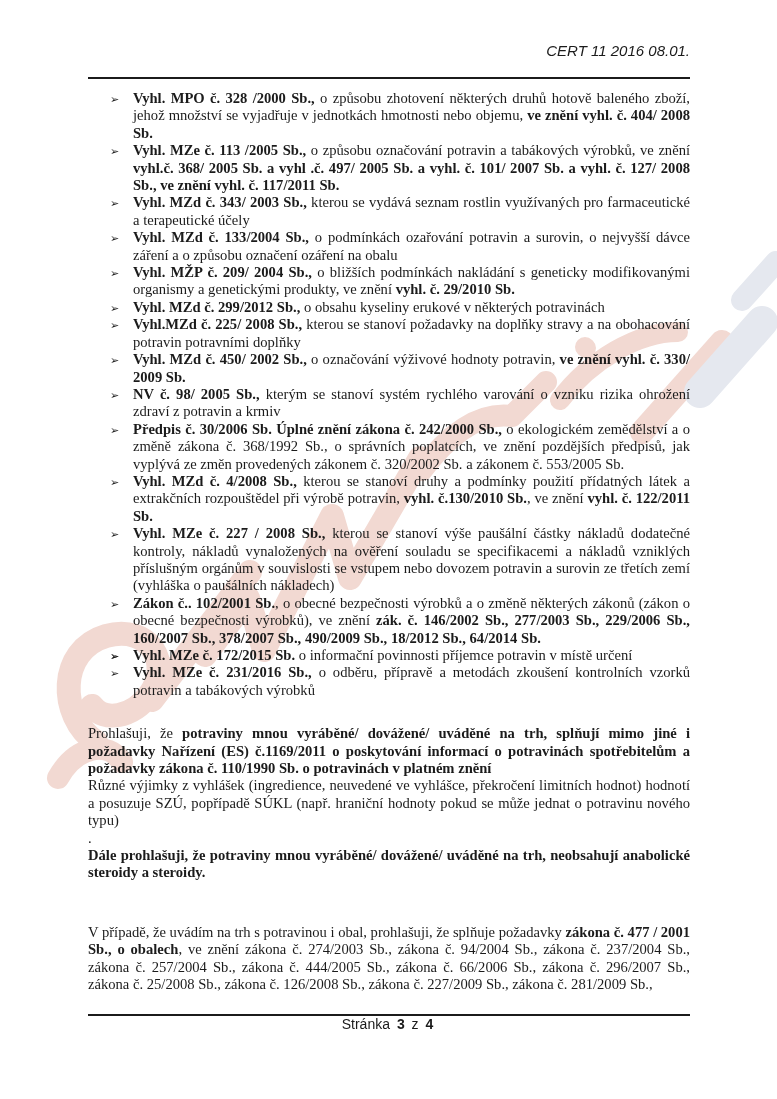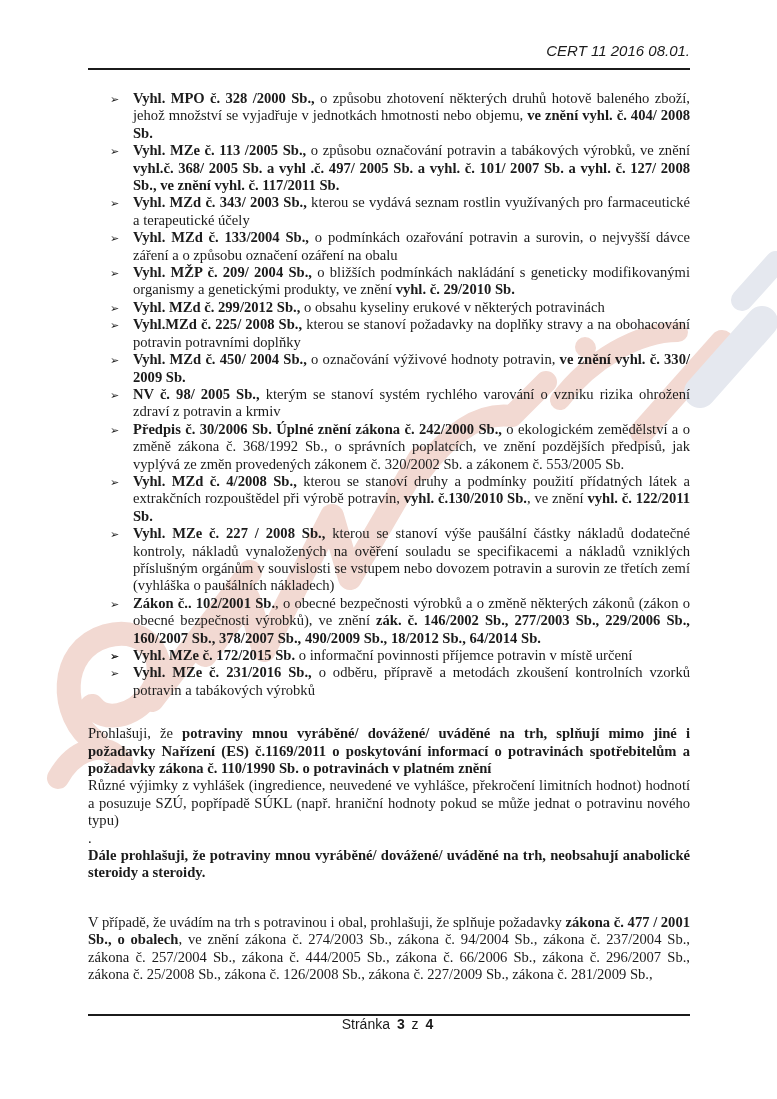--- a/index.html
+++ b/index.html
@@ -21,21 +21,21 @@
   .header {
     position: absolute;
     left: 88px;
     width: 602px;
     top: 42px;
     z-index: 1;
     text-align: right;
     font-family: "Liberation Sans", sans-serif;
     font-style: italic;
     font-size: 15px;
-    padding-bottom: 9px;
+    padding-bottom: 18px;
     border-bottom: 2px solid #1b1b1b;
   }
   .content {
     position: absolute;
     left: 88px;
     width: 602px;
     top: 90px;
     z-index: 1;
     font-size: 14.6px;
     line-height: 17.4px;
@@ -49,21 +49,21 @@
     top: 1px;
     font-size: 11px;
     font-family: "DejaVu Sans", sans-serif;
   }
   b { font-weight: 700; }
   .para { margin: 0; }
   .para-0 { margin-top: 26px; }
   .para-1 { }
   .para-2 { margin-top: 0; }
   .para-3 { margin-top: 0; }
-  .para-4 { margin-top: 32px; }
+  .para-4 { margin-top: 42px; }
   .footer {
     position: absolute;
     left: 88px;
     width: 602px;
     top: 1014px;
     z-index: 1;
     border-top: 2px solid #1b1b1b;
     text-align: center;
     font-family: "Liberation Sans", sans-serif;
     font-size: 14px;
@@ -96,21 +96,21 @@
 
   <div class="content">
     <ul class="reg-list" id="reg-list">
         <li class="reg-item"><span class="bullet">➢</span><span><b>Vyhl. MPO č. 328 /2000 Sb.,</b><span> o způsobu zhotovení některých druhů hotově baleného zboží, jehož množství se vyjadřuje v jednotkách hmotnosti nebo objemu, </span><b>ve znění vyhl. č. 404/ 2008 Sb.</b></span></li>
         <li class="reg-item"><span class="bullet">➢</span><span><b>Vyhl. MZe č. 113 /2005 Sb.,</b><span> o způsobu označování potravin a tabákových výrobků, ve znění </span><b>vyhl.č. 368/ 2005 Sb. a vyhl .č. 497/ 2005 Sb. a vyhl. č. 101/ 2007 Sb. a vyhl. č. 127/ 2008 Sb., ve znění vyhl. č. 117/2011 Sb.</b></span></li>
         <li class="reg-item"><span class="bullet">➢</span><span><b>Vyhl. MZd č. 343/ 2003 Sb.,</b><span> kterou se vydává seznam rostlin využívaných pro farmaceutické a terapeutické účely</span></span></li>
         <li class="reg-item"><span class="bullet">➢</span><span><b>Vyhl. MZd č. 133/2004 Sb.,</b><span> o podmínkách ozařování potravin a surovin, o nejvyšší dávce záření a o způsobu označení ozáření na obalu</span></span></li>
         <li class="reg-item"><span class="bullet">➢</span><span><b>Vyhl. MŽP č. 209/ 2004 Sb.,</b><span> o bližších podmínkách nakládání s geneticky modifikovanými organismy a genetickými produkty, ve znění </span><b>vyhl. č. 29/2010 Sb.</b></span></li>
         <li class="reg-item"><span class="bullet">➢</span><span><b>Vyhl. MZd č. 299/2012 Sb.,</b><span> o obsahu kyseliny erukové v některých potravinách</span></span></li>
         <li class="reg-item"><span class="bullet">➢</span><span><b>Vyhl.MZd č. 225/ 2008 Sb.,</b><span> kterou se stanoví požadavky na doplňky stravy a na obohacování potravin potravními doplňky</span></span></li>
-        <li class="reg-item"><span class="bullet">➢</span><span><b>Vyhl. MZd č. 450/ 2004 Sb.,</b><span> o označování výživové hodnoty potravin, </span><b>ve znění vyhl. č. 330/ 2009 Sb.</b></span></li>
+        <li class="reg-item"><span class="bullet">➢</span><span><b>Vyhl. MZd č. 450/ 2002 Sb.,</b><span> o označování výživové hodnoty potravin, </span><b>ve znění vyhl. č. 330/ 2009 Sb.</b></span></li>
         <li class="reg-item"><span class="bullet">➢</span><span><b>NV č. 98/ 2005 Sb.,</b><span> kterým se stanoví systém rychlého varování o vzniku rizika ohrožení zdraví z potravin a krmiv</span></span></li>
         <li class="reg-item"><span class="bullet">➢</span><span><b>Předpis č. 30/2006 Sb. Úplné znění zákona č. 242/2000 Sb.,</b><span> o ekologickém zemědělství a o změně zákona č. 368/1992 Sb., o správních poplatcích, ve znění pozdějších předpisů, jak vyplývá ze změn provedených zákonem č. 320/2002 Sb. a zákonem č. 553/2005 Sb.</span></span></li>
         <li class="reg-item"><span class="bullet">➢</span><span><b>Vyhl. MZd č. 4/2008 Sb.,</b><span> kterou se stanoví druhy a podmínky použití přídatných látek a extrakčních rozpouštědel při výrobě potravin, </span><b>vyhl. č.130/2010 Sb.</b><span>, ve znění </span><b>vyhl. č. 122/2011 Sb.</b></span></li>
         <li class="reg-item"><span class="bullet">➢</span><span><b>Vyhl. MZe č. 227 / 2008 Sb.,</b><span> kterou se stanoví výše paušální částky nákladů dodatečné kontroly, nákladů vynaložených na ověření souladu se specifikacemi a nákladů vzniklých příslušným orgánům v souvislosti se vstupem nebo dovozem potravin a surovin ze třetích zemí (vyhláška o paušálních nákladech)</span></span></li>
         <li class="reg-item"><span class="bullet">➢</span><span><b>Zákon č.. 102/2001 Sb.</b><span>, o obecné bezpečnosti výrobků a o změně některých zákonů (zákon o obecné bezpečnosti výrobků), ve znění </span><b>zák. č. 146/2002 Sb., 277/2003 Sb., 229/2006 Sb., 160/2007 Sb., 378/2007 Sb., 490/2009 Sb., 18/2012 Sb., 64/2014 Sb.</b></span></li>
         <li class="reg-item"><span class="bullet">➢</span></li>
         <li class="reg-item"><span class="bullet">➢</span><span><b>Vyhl. MZe č. 172/2015 Sb.</b><span> o informační povinnosti příjemce potravin v místě určení</span></span></li>
         <li class="reg-item"><span class="bullet">➢</span><span><b>Vyhl. MZe č. 231/2016 Sb.,</b><span> o odběru, přípravě a metodách zkoušení kontrolních vzorků potravin a tabákových výrobků</span></span></li>
       </ul>
     <div id="paragraphs">

